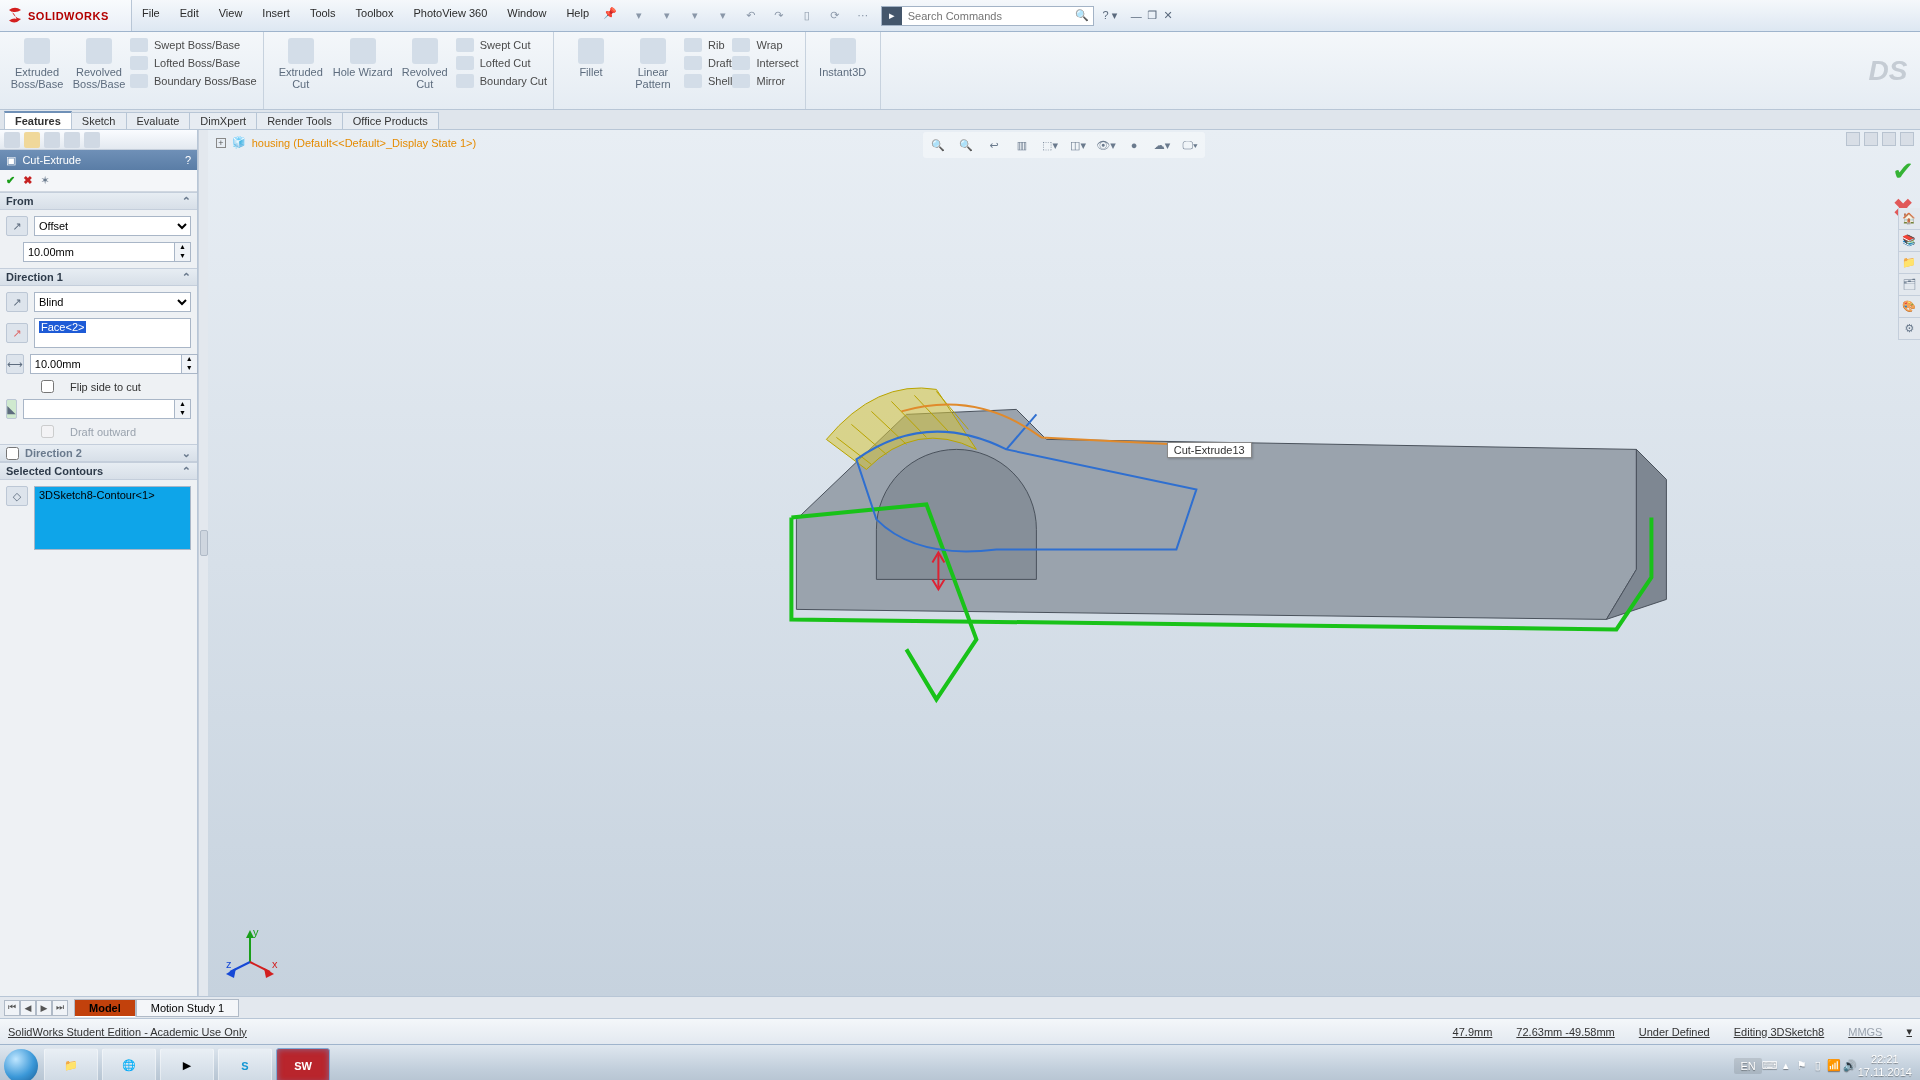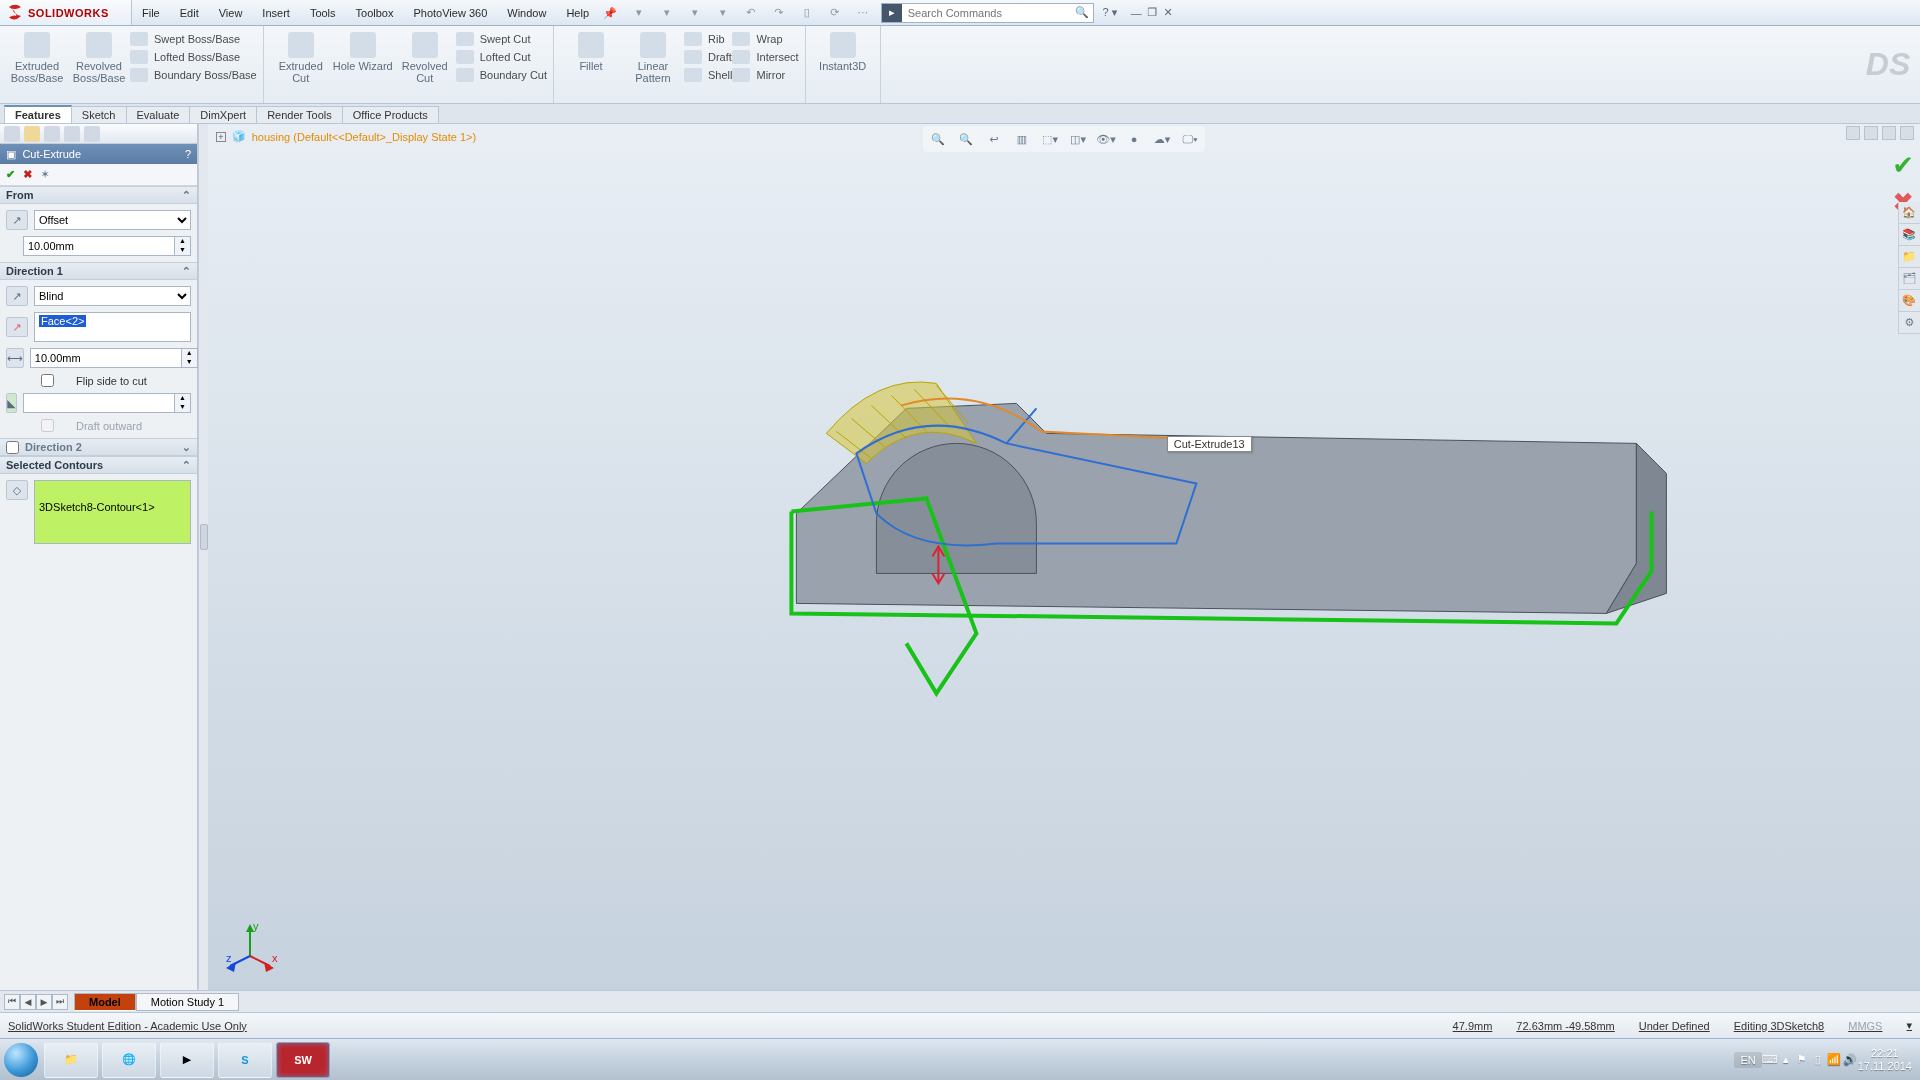--- a/index.html
+++ b/index.html
@@ -1,19 +1,19 @@
 <!DOCTYPE html>
 <html><head>
 <meta charset="utf-8">
 <style>
 * { margin: 0; padding: 0; box-sizing: border-box; font-family: "Segoe UI", Tahoma, sans-serif; font-size: 11px; user-select: none; }
 body { width: 1920px; height: 1080px; overflow: hidden; background: #d4d4d4; }
 
 
-.titlebar { height: 26px; background: linear-gradient(#f5f8fb,#dde7f2); display: flex; align-items: center; border-bottom: 1px solid #9fb4cc; }
+.titlebar { height: 32px; background: linear-gradient(#f5f8fb,#dde7f2); display: flex; align-items: center; border-bottom: 1px solid #9fb4cc; }
 .sw-logo { width: 132px; height: 100%; display: flex; align-items: center; gap: 4px; padding-left: 6px; background: linear-gradient(#f9fbfd,#e9eff7); border-right: 1px solid #b8c6d6; font-weight: bold; color: #b30000; letter-spacing: .5px; }
 .sw-logo svg { width: 18px; height: 18px; }
 .menus { display: flex; height: 100%; }
 .menu-item { padding: 0 10px; line-height: 26px; color: #2b2b2b; }
 .qat { display: flex; align-items: center; gap: 12px; padding: 0 10px; color: #8a97a8; }
 .qat span { width: 16px; height: 16px; display: inline-flex; align-items: center; justify-content: center; }
 .doc-title { flex: 1; text-align: center; color: #333; }
 .search-wrap { display: flex; align-items: center; gap: 4px; padding-right: 6px; }
 .search-box { display: flex; align-items: center; background: #fff; border: 1px solid #a3b3c6; height: 20px; }
 .search-box input { border: none; outline: none; width: 170px; height: 18px; padding: 0 6px; font-size: 11px; color: #888; }
@@ -22,21 +22,21 @@
 .winbtns span { width: 14px; height: 14px; display:inline-flex; align-items:center; justify-content:center; }
 
 
 .ribbon { height: 78px; background: linear-gradient(#f4f7fa,#e5ecf3); display: flex; border-bottom: 1px solid #b8c6d6; }
 .rgroup { display: flex; border-right: 1px solid #c7d2de; padding: 2px 6px; align-items: flex-start; }
 .rbtn-big { width: 62px; display: flex; flex-direction: column; align-items: center; gap: 2px; color: #5d6c7e; text-align: center; line-height: 12px; padding-top: 4px; }
 .rbtn-big .ic { width: 26px; height: 26px; background: #d3dde8; border-radius: 3px; }
 .rstack { display: flex; flex-direction: column; gap: 4px; padding-top: 4px; }
 .rstack div { display: flex; align-items: center; gap: 6px; color: #4a4a4a; white-space: nowrap; }
 .rstack .ic { width: 18px; height: 14px; background: #d3dde8; border-radius: 2px; }
-.sw-mark { margin-left: auto; width: 64px; display:flex; align-items:center; justify-content:center; color:#c5ccd4; font-size: 32px; font-style: italic; font-weight: bold; }
+.sw-mark { margin-left: auto; width: 64px; display:flex; align-items:center; justify-content:center; color:#c5ccd4; font-size: 28px; font-style: italic; font-weight: bold; }
 
 
 .cm-tabs { height: 20px; background: #dfe5ec; display: flex; align-items: flex-end; padding-left: 4px; border-bottom: 1px solid #b8c6d6; }
 .cm-tab { padding: 2px 10px; border: 1px solid #b8c6d6; border-bottom: none; background: #e7ecf2; color: #333; margin-right: -1px; }
 .cm-tab.active { background: #fff; font-weight: bold; border-top: 2px solid #6f90b7; }
 
 
 .workspace { display: flex; height: calc(100% - 26px - 78px - 20px - 22px - 26px - 42px); }
 
 
@@ -53,23 +53,23 @@
 .pm-body { padding: 6px; display:flex; flex-direction:column; gap:6px; }
 .row { display:flex; align-items:center; gap:6px; }
 .ic-sm { width:22px; height:20px; background:#dde4ec; border:1px solid #bcc7d5; border-radius:2px; display:flex; align-items:center; justify-content:center; color:#5d6c7e;}
 select.pm-sel { flex:1; height:20px; border:1px solid #a9b6c7; background:#fff; font-size:11px; }
 .spin { display:flex; flex:1; }
 .spin input { flex:1; height:20px; border:1px solid #a9b6c7; padding:0 4px; font-size:11px; }
 .spin .ar { width:16px; display:flex; flex-direction:column; border:1px solid #a9b6c7; border-left:none;}
 .spin .ar span { flex:1; font-size:7px; text-align:center; background:#f0f3f7; }
 .list-sel { flex:1; background:#fff; border:1px solid #a9b6c7; padding:2px 4px; min-height:30px;}
 .list-sel .sel-item { background:#1e5bd6; color:#fff; padding:0 2px; display:inline-block;}
-.chk { display:flex; align-items:center; gap:22px; color:#333;padding-left:7px; }
+.chk { display:flex; align-items:center; gap:16px; color:#333;padding-left:7px; }
 .chk input { width:13px; height:13px; }
-.contour-box { background:#bef264; border:1px solid #a9b6c7; min-height:64px; padding:20px 4px; margin-left:28px;}
+.contour-box { background:#0ea5e9; border:1px solid #a9b6c7; min-height:64px; padding:2px 4px; margin-left:28px;}
 
 .flyout { width:10px; background:#e3e8ee; border-left:1px solid #c4cedb; position:relative;}
 .flyout .grip { position:absolute; top:400px; width:8px; height:26px; background:#cfd6df; border:1px solid #b0bac7; border-radius:2px; left:1px;}
 
 
 .gfx { flex:1; position:relative; background: linear-gradient(#e8eef4,#c6d2de); overflow:hidden;}
 .breadcrumb { position:absolute; top:6px; left:8px; display:flex; align-items:center; gap:6px; color:#e58b00; font-size:12px; }
 .breadcrumb .plus { width:10px;height:10px;border:1px solid #888;font-size:9px;line-height:8px;text-align:center;color:#555;}
 .float-tb { position:absolute; top:2px; left:50%; transform:translateX(-50%); display:flex; gap:6px; background:rgba(255,255,255,.4); padding:2px 4px; border-radius:3px;}
 .float-tb span { width:22px;height:22px; display:flex; align-items:center; justify-content:center; color:#6a7a8d;}

